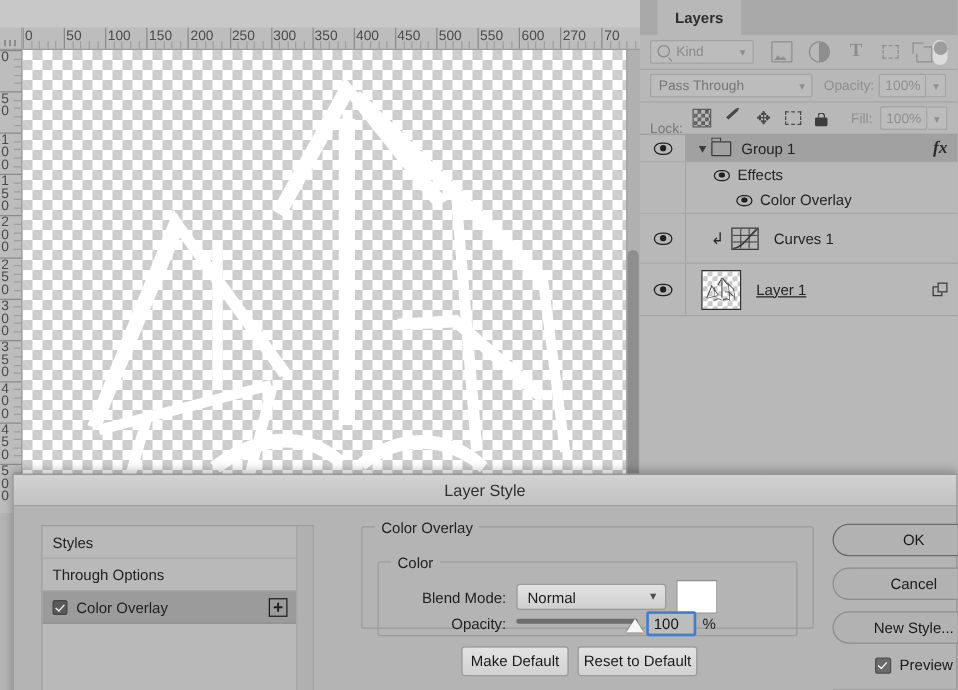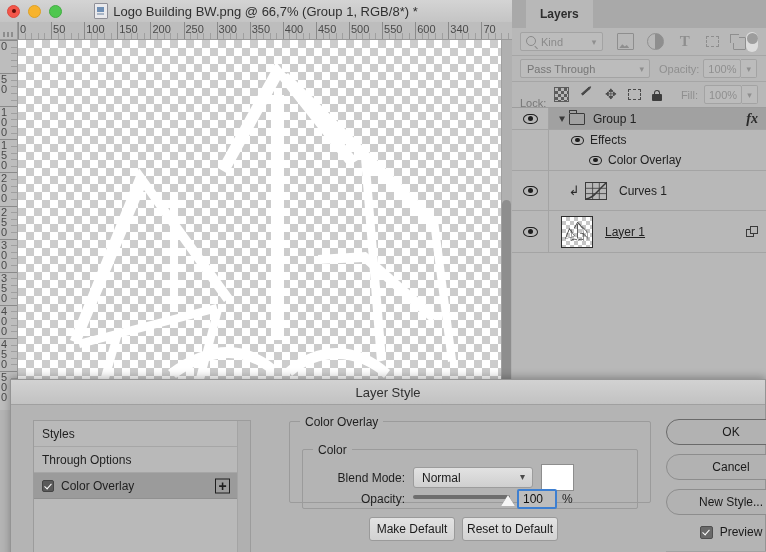--- a/index.html
+++ b/index.html
@@ -680,30 +680,20 @@
     border-top: 1px solid #a2a2a2;
   }
 </style>
 </head>
 <body>
 
 <div class="app">
 
   <div class="doc-window">
 
-    <div class="titlebar">
-      <div class="traffic">
-        <span class="dot red"></span>
-        <span class="dot yellow"></span>
-        <span class="dot green"></span>
-      </div>
-      <div class="title-text">
-        <span class="title-icon"></span><span>Logo Building BW.png @ 66,7% (Group 1, RGB/8*) *</span>
-      </div>
-    </div>
 
     <div class="ruler-corner"></div>
 
     <div class="ruler-h" id="rulerH">
         <div class="rh-tick" style="left: 0px;"></div>
         <div class="rh-label" style="left: 0px;">0</div>
         <div class="rh-minor" style="left: 6.62px;"></div>
         <div class="rh-minor" style="left: 13.24px;"></div>
         <div class="rh-minor" style="left: 19.86px;"></div>
         <div class="rh-minor" style="left: 26.48px;"></div>
@@ -773,21 +763,21 @@
         <div class="rh-minor" style="left: 377.34px;"></div>
         <div class="rh-minor" style="left: 383.96px;"></div>
         <div class="rh-minor" style="left: 390.58px;"></div>
         <div class="rh-tick" style="left: 397.2px;"></div>
         <div class="rh-label" style="left: 397.2px;">600</div>
         <div class="rh-minor" style="left: 403.82px;"></div>
         <div class="rh-minor" style="left: 410.44px;"></div>
         <div class="rh-minor" style="left: 417.06px;"></div>
         <div class="rh-minor" style="left: 423.68px;"></div>
         <div class="rh-tick" style="left: 430.3px;"></div>
-        <div class="rh-label" style="left: 430.3px;">340</div>
+        <div class="rh-label" style="left: 430.3px;">270</div>
         <div class="rh-minor" style="left: 436.92px;"></div>
         <div class="rh-minor" style="left: 443.54px;"></div>
         <div class="rh-minor" style="left: 450.16px;"></div>
         <div class="rh-minor" style="left: 456.78px;"></div>
         <div class="rh-tick" style="left: 463.4px;"></div>
         <div class="rh-label" style="left: 463.4px;">70</div>
         <div class="rh-minor" style="left: 470.02px;"></div>
         <div class="rh-minor" style="left: 476.64px;"></div>
         <div class="rh-minor" style="left: 483.26px;"></div>
         <div class="rh-minor" style="left: 489.88px;"></div>

